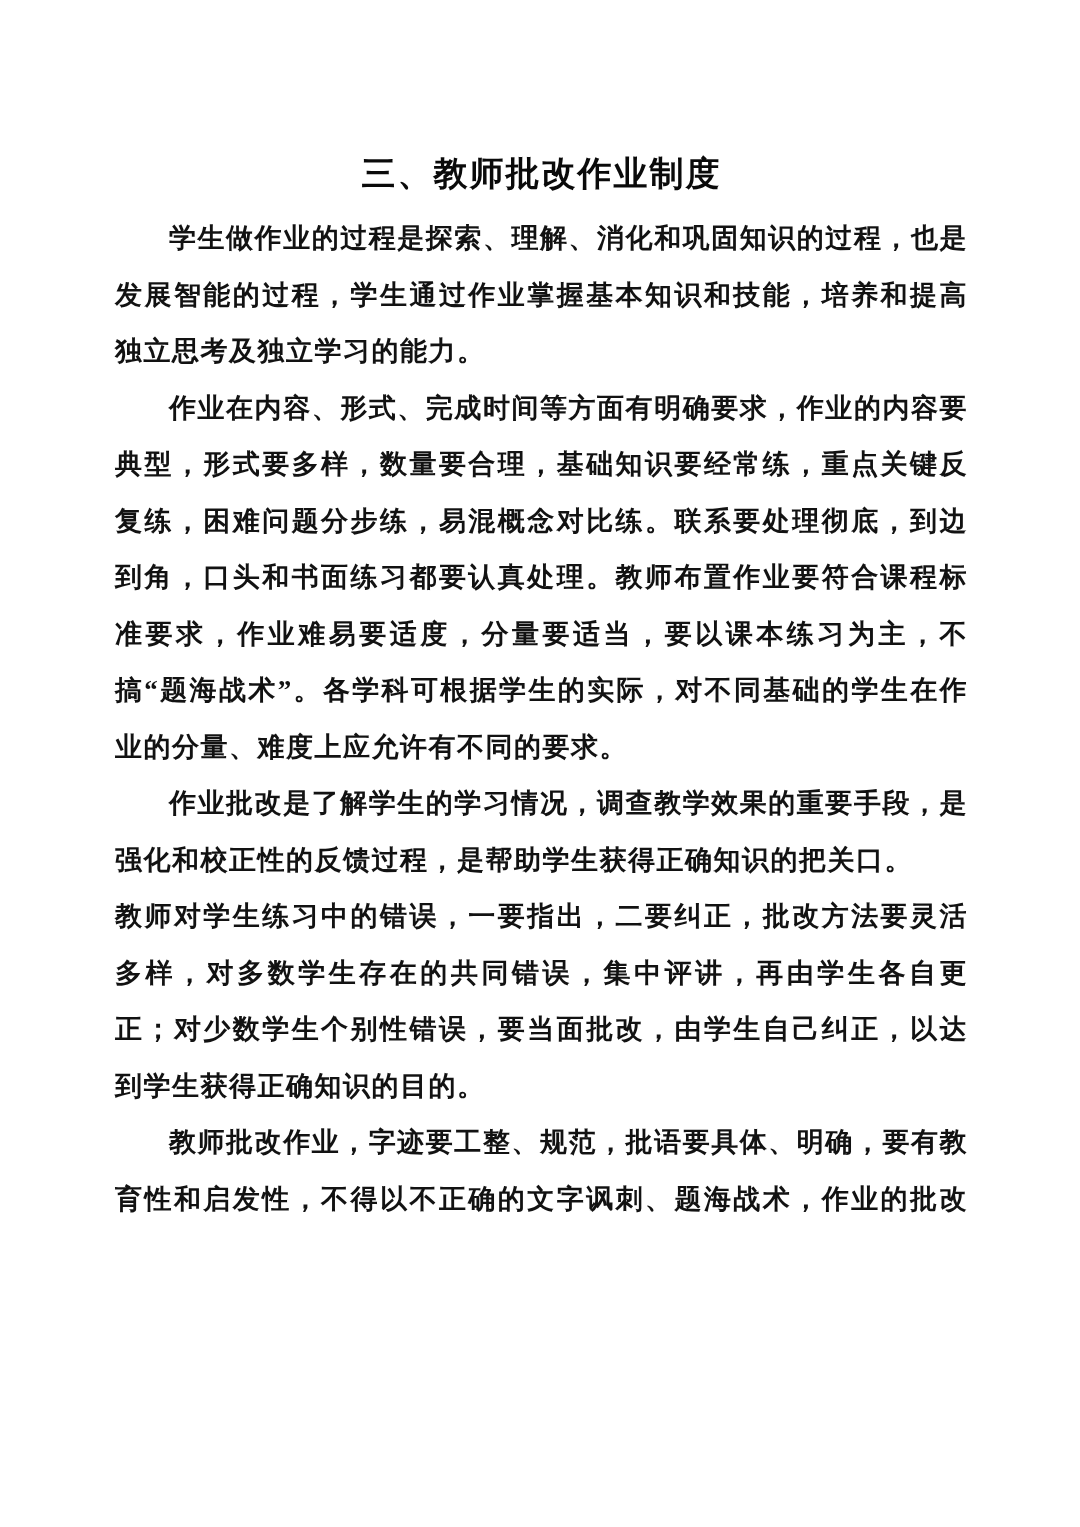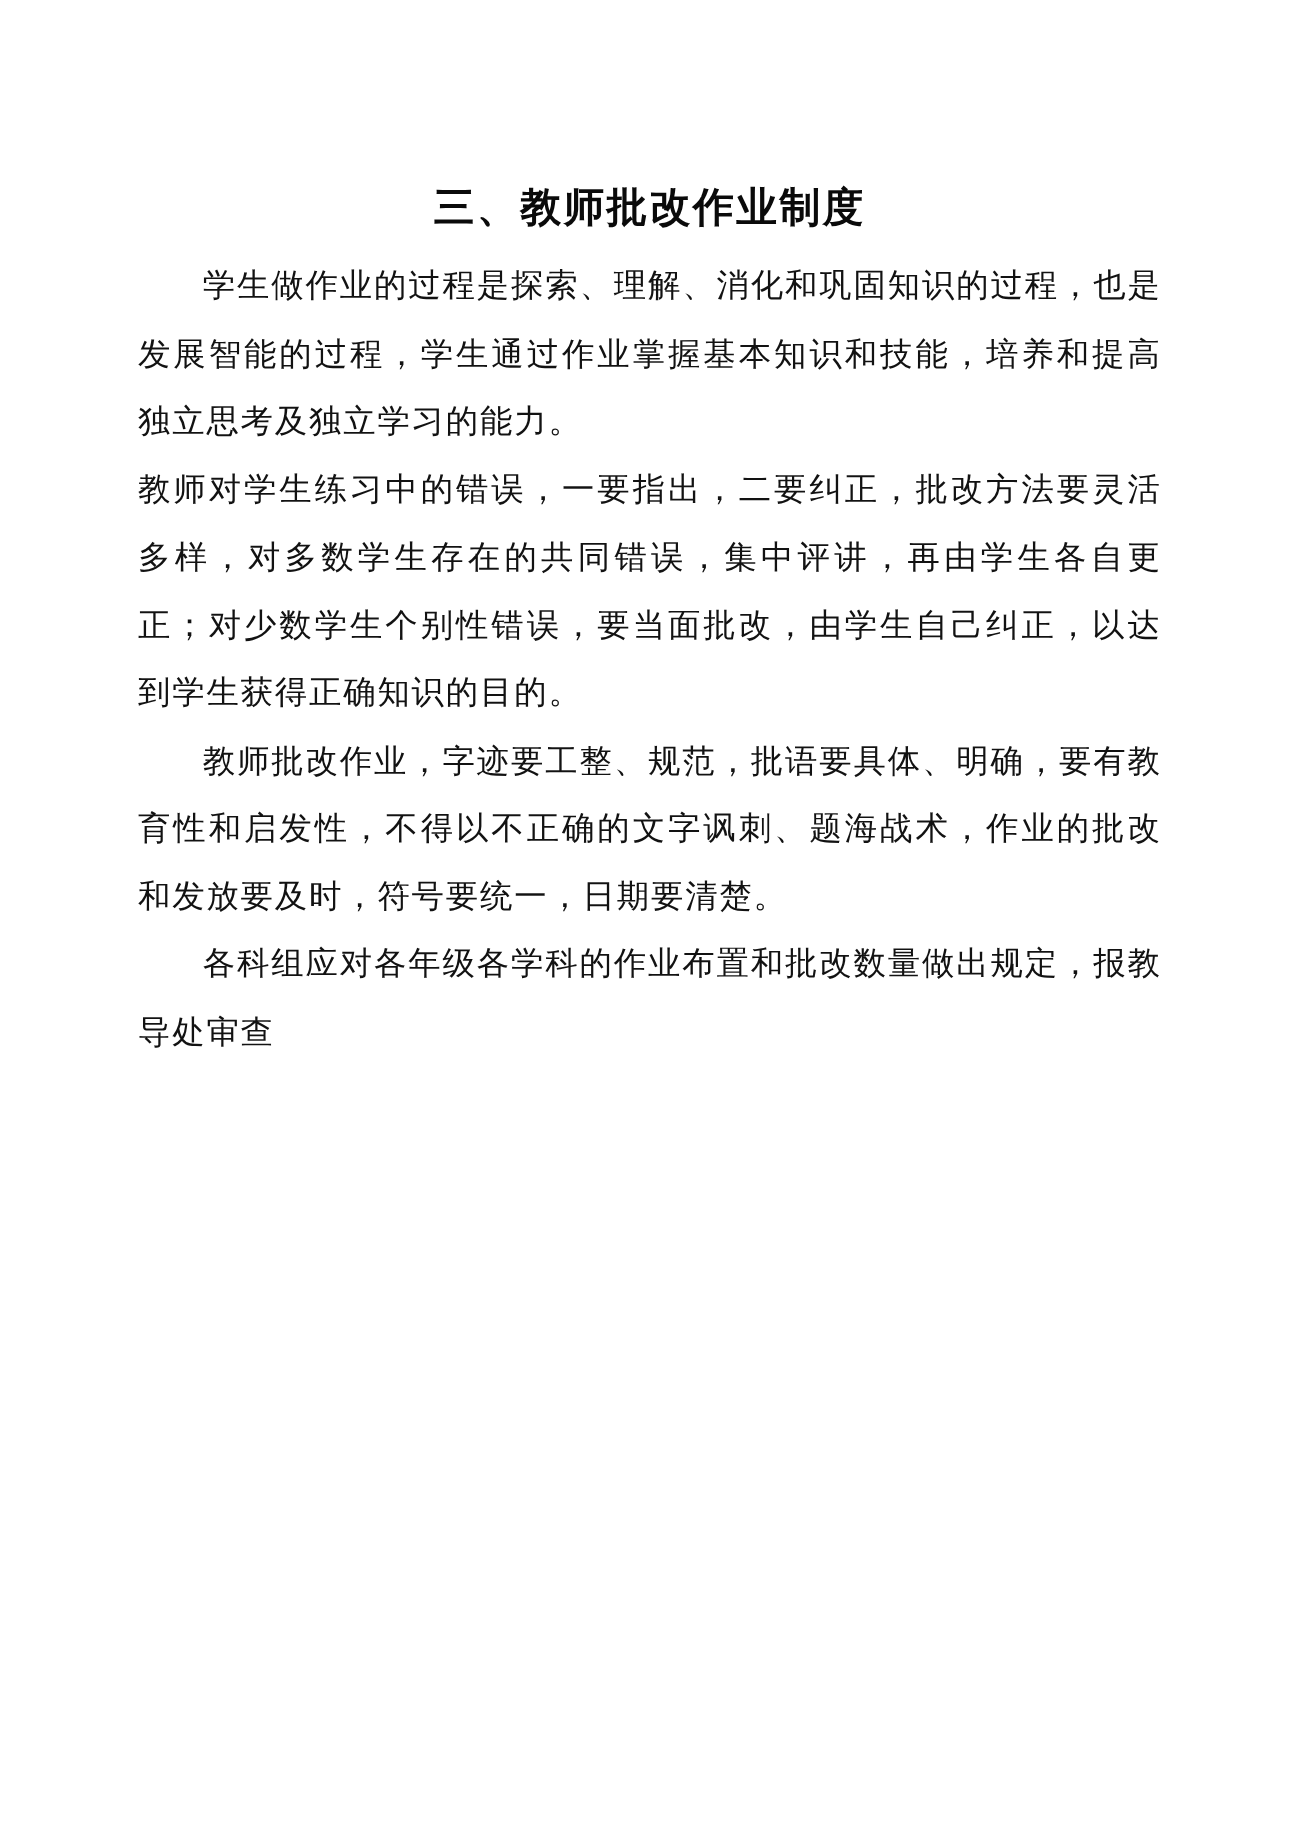--- a/index.html
+++ b/index.html
@@ -27,30 +27,33 @@
     letter-spacing: 2px;
     color: #0a0a0a;
   }
   .doc-body p {
     margin: 0;
     font-size: 27px;
     line-height: 56.5px;
     text-align: justify;
     letter-spacing: 1.5px;
     word-break: break-all;
+    font-weight: bold;
   }
   .doc-body p.indent {
     text-indent: 2em;
   }
 </style>
 </head>
 <body>
 
 <div class="page">
   <h1 class="doc-title">三、教师批改作业制度</h1>
 
   <div class="doc-body">
     <p class="indent">学生做作业的过程是探索、理解、消化和巩固知识的过程，也是发展智能的过程，学生通过作业掌握基本知识和技能，培养和提高独立思考及独立学习的能力。</p>
+    <p class="indent">作业在内容、形式、完成时间等方面有明确要求，作业的内容要典型，形式要多样，数量要合理，基础知识要经常练，重点关键反复练，困难问题分步练，易混概念对比练。联系要处理彻底，到边到角，口头和书面练习都要认真处理。教师布置作业要符合课程标准要求，作业难易要适度，分量要适当，要以课本练习为主，不搞“题海战术”。各学科可根据学生的实际，对不同基础的学生在作业的分量、难度上应允许有不同的要求。</p>
+    <p class="indent">作业批改是了解学生的学习情况，调查教学效果的重要手段，是强化和校正性的反馈过程，是帮助学生获得正确知识的把关口。</p>
     <p>教师对学生练习中的错误，一要指出，二要纠正，批改方法要灵活多样，对多数学生存在的共同错误，集中评讲，再由学生各自更正；对少数学生个别性错误，要当面批改，由学生自己纠正，以达到学生获得正确知识的目的。</p>
     <p class="indent">教师批改作业，字迹要工整、规范，批语要具体、明确，要有教育性和启发性，不得以不正确的文字讽刺、题海战术，作业的批改和发放要及时，符号要统一，日期要清楚。</p>
     <p class="indent">各科组应对各年级各学科的作业布置和批改数量做出规定，报教导处审查</p>
   </div>
 </div>
 
 </body></html>

